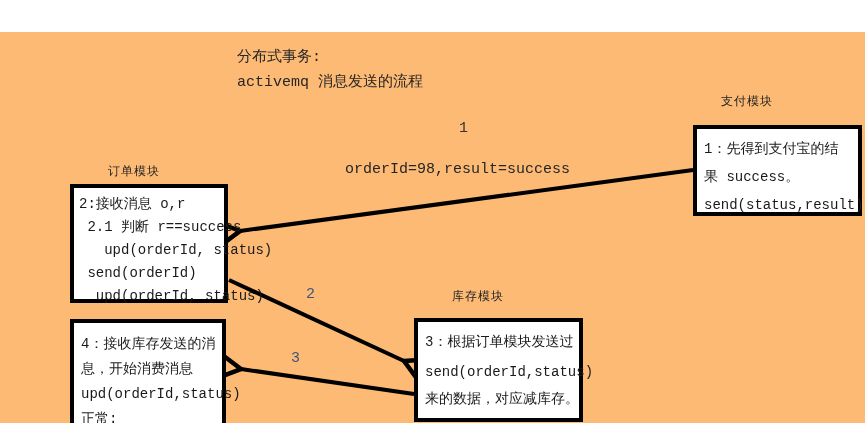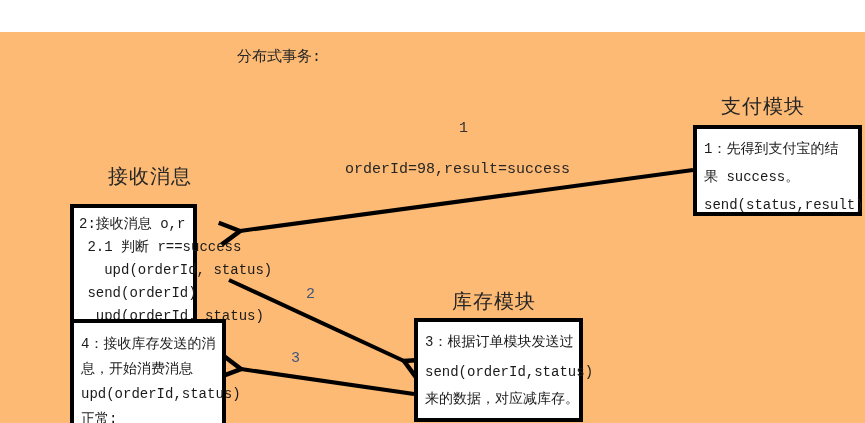--- a/index.html
+++ b/index.html
@@ -8,30 +8,30 @@
     width:865px;height:423px;
     background:#fdba74;
     font-family:Liberation Mono, monospace;
     color:#1f1f1f;
     overflow:hidden;
     margin-top:32px;
   }
   .arrow-layer{position:absolute;left:0;top:0;width:865px;height:423px;z-index:1;}
   .abs{position:absolute;z-index:2;white-space:pre;}
   .title-line{font-size:15px;color:#262626;}
-  .module-label{font-size:20px;color:#262626;letter-spacing:1px;}
+  .module-label{font-size:12px;color:#262626;letter-spacing:1px;}
   .box{
     position:absolute;z-index:2;
     border:4px solid #000;background:#fff;
     box-sizing:border-box;
   }
   .box .bl{white-space:pre;font-size:14px;color:#1a1a1a;}
   .box-payment{left:693px;top:93px;width:169px;height:91px;padding:6px 2px 0 7px;}
   .box-payment .bl{line-height:28px;}
-  .box-order{left:70px;top:172px;width:127px;height:119px;padding:5px 0 0 5px;}
+  .box-order{left:70px;top:152px;width:158px;height:119px;padding:5px 0 0 5px;}
   .box-order .bl{line-height:23px;}
   .box-order2{left:70px;top:287px;width:156px;height:121px;padding:9px 0 0 7px;}
   .box-order2 .bl{line-height:25px;}
   .box-inventory{left:414px;top:286px;width:169px;height:104px;padding:7px 16px 0 7px;}
   .box-inventory .bl{line-height:27px;}
   .bl.gap{margin-top:3px;}
   .step-num{font-size:15px;z-index:2;}
   .num-1{left:459px;top:88px;color:#333333;}
   .num-2{left:306px;top:254px;color:#41567a;}
   .num-3{left:291px;top:318px;color:#41567a;}
@@ -50,29 +50,30 @@
       <marker id="arrowV" markerUnits="userSpaceOnUse" markerWidth="30" markerHeight="30" refX="5" refY="15" orient="auto">
         <path d="M25 4 L5 15 L25 26" fill="none" stroke="#000" stroke-width="4.5"></path>
       </marker>
     </defs>
     <line x1="693" y1="138" x2="240" y2="199" stroke="#000" stroke-width="4" marker-end="url(#arrowV)"></line>
     <line x1="229" y1="248" x2="404" y2="329" stroke="#000" stroke-width="4" marker-end="url(#arrowV)"></line>
     <line x1="414" y1="362" x2="241" y2="337" stroke="#000" stroke-width="4" marker-end="url(#arrowV)"></line>
   </svg>
 
   <div class="abs title-line" style="left:237px;top:15px">分布式事务:</div>
+  <div class="abs title-line" style="left:237px;top:40px">activemq 消息发送的流程</div>
 
   <div class="abs module-label lbl-payment">支付模块</div>
   <div class="box box-payment">
     <div class="bl">1：先得到支付宝的结</div>
     <div class="bl">果 success。</div>
     <div class="bl">send(status,result)</div>
   </div>
 
-  <div class="abs module-label lbl-order">接收消息</div>
+  <div class="abs module-label lbl-order">订单模块</div>
   <div class="box box-order">
     <div class="bl">2:接收消息 o,r</div>
     <div class="bl"> 2.1 判断 r==success</div>
     <div class="bl">   upd(orderId, status)</div>
     <div class="bl"> send(orderId)</div>
     <div class="bl">  upd(orderId, status)</div>
   </div>
 
   <div class="box box-order2">
     <div class="bl">4：接收库存发送的消</div>

